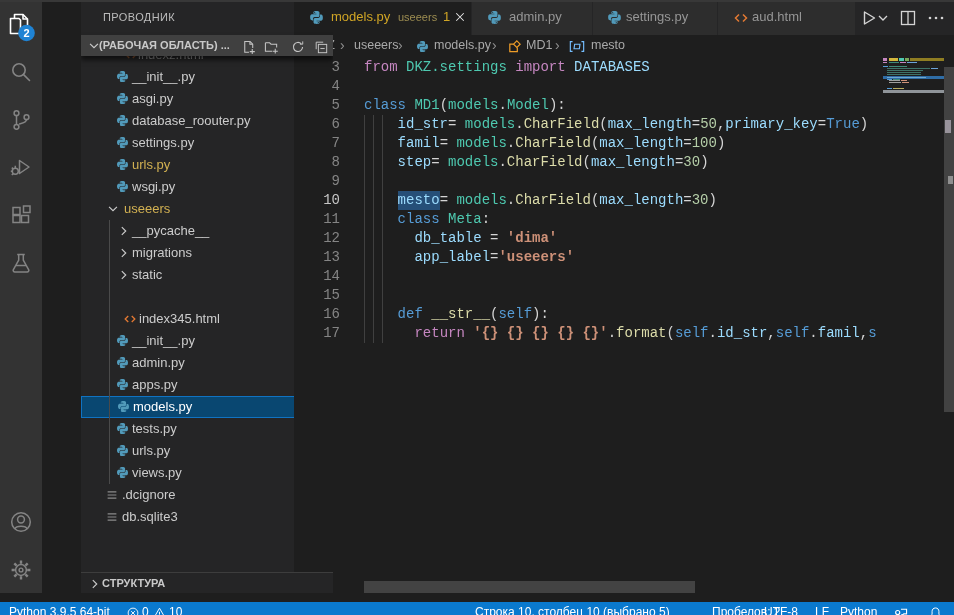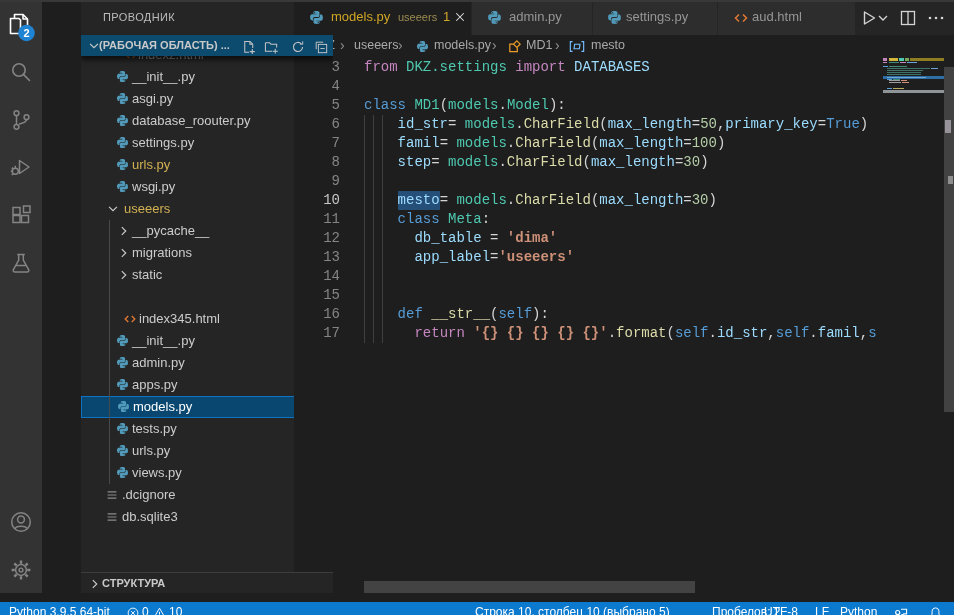--- a/index.html
+++ b/index.html
@@ -6,21 +6,21 @@
 html,body { width:954px; height:615px; overflow:hidden; background:#1e1e1e;
   font-family:"Liberation Sans", sans-serif; }
 #app { position:relative; width:954px; height:615px; }
 .abs { position:absolute; }
 
 #actbar { left:0; top:0; width:42px; height:593px; background:#333333; }
 .actic { position:absolute; left:9px; width:24px; height:24px; }
 
 #sidebar { left:42px; top:0; width:252px; height:593px; background:#252526; overflow:hidden;margin-left:39px; }
 #sbtitle { position:absolute; left:22px; top:11px; font-size:11px; color:#bbbbbb; letter-spacing:0.4px; }
-#secthdr { position:absolute; left:0; top:35px; width:252px; height:21px; background:#0c4a6e; z-index:5;
+#secthdr { position:absolute; left:0; top:35px; width:252px; height:21px; background:#404040; z-index:5;
   box-shadow:0 4px 5px rgba(0,0,0,0.6); }
 #secthdr .lbl { position:absolute; left:18px; top:4px; font-size:11px; font-weight:bold; color:#c9c9c9; }
 .tree-row { position:absolute; left:0; width:252px; height:22px; color:#cccccc; font-size:13px; line-height:22px; white-space:nowrap; }
 .tree-row .txt { position:absolute; top:0; }
 .badge { position:absolute; font-size:11px; line-height:22px; }
 #structhdr { position:absolute; left:0; top:572px; width:252px; height:21px; border-top:1px solid #3d3d3d; background:#252526; z-index:6; }
 #structhdr .lbl { position:absolute; left:21px; top:4px; font-size:11px; font-weight:bold; color:#c9c9c9; }
 .guide { position:absolute; width:1px; background:#4a4a4a; z-index:1; }
 
 #tabs { left:294px; top:0; width:660px; height:35px; background:#252526; }

